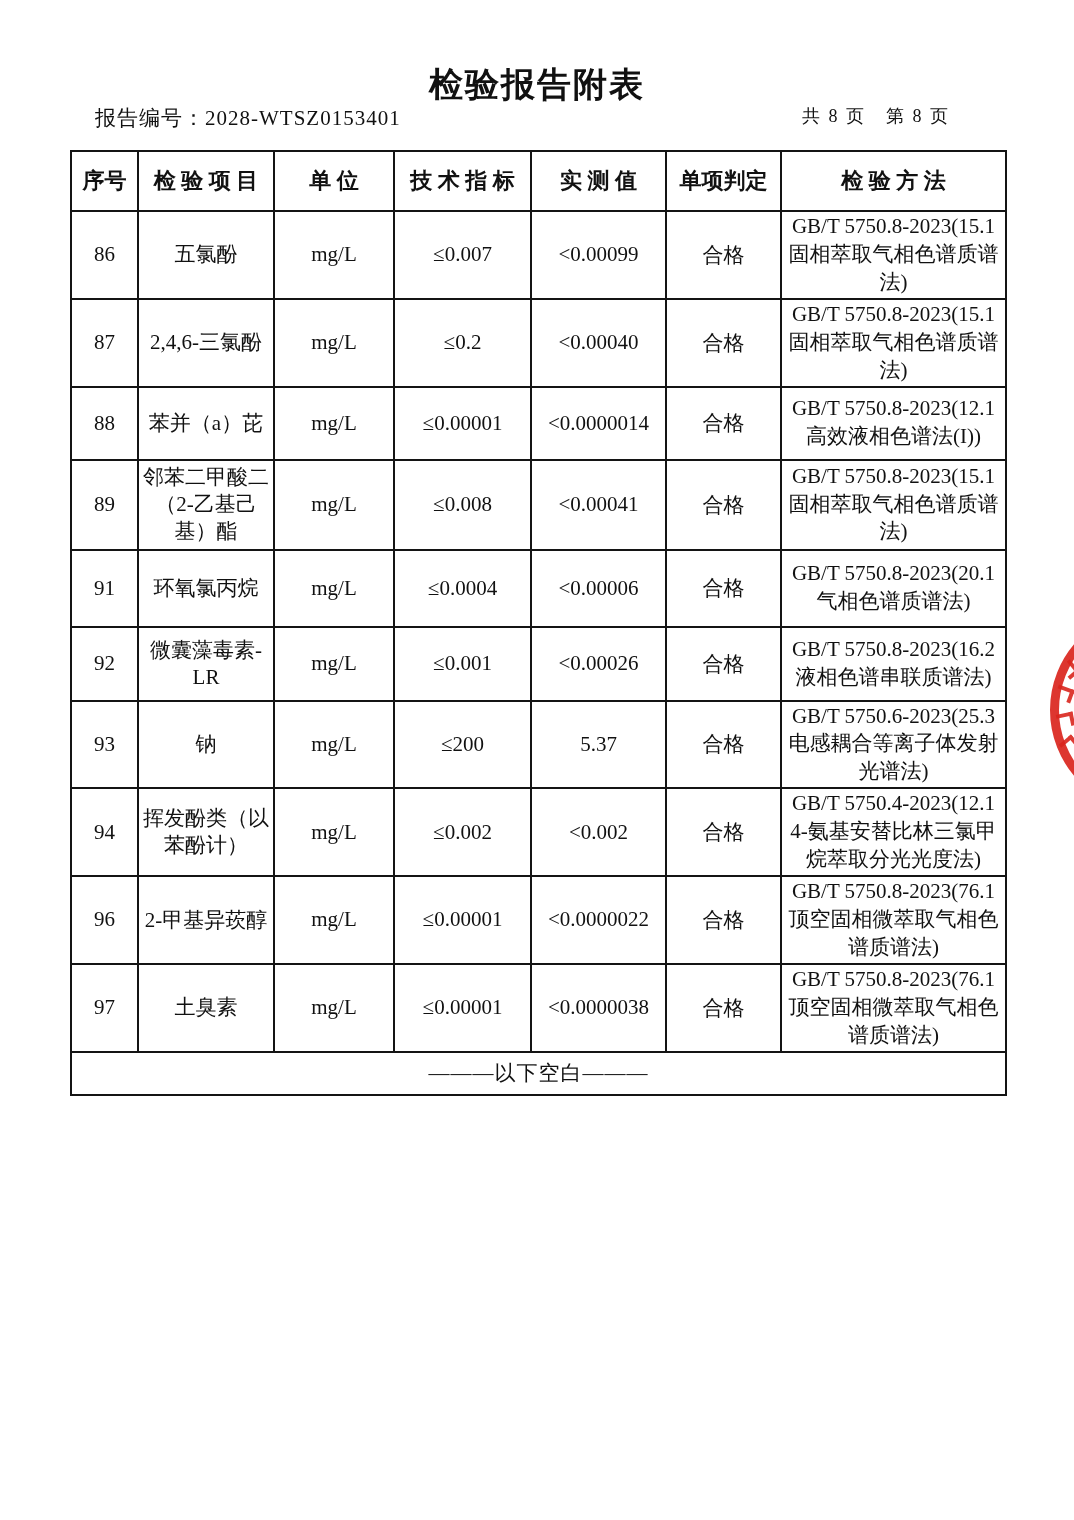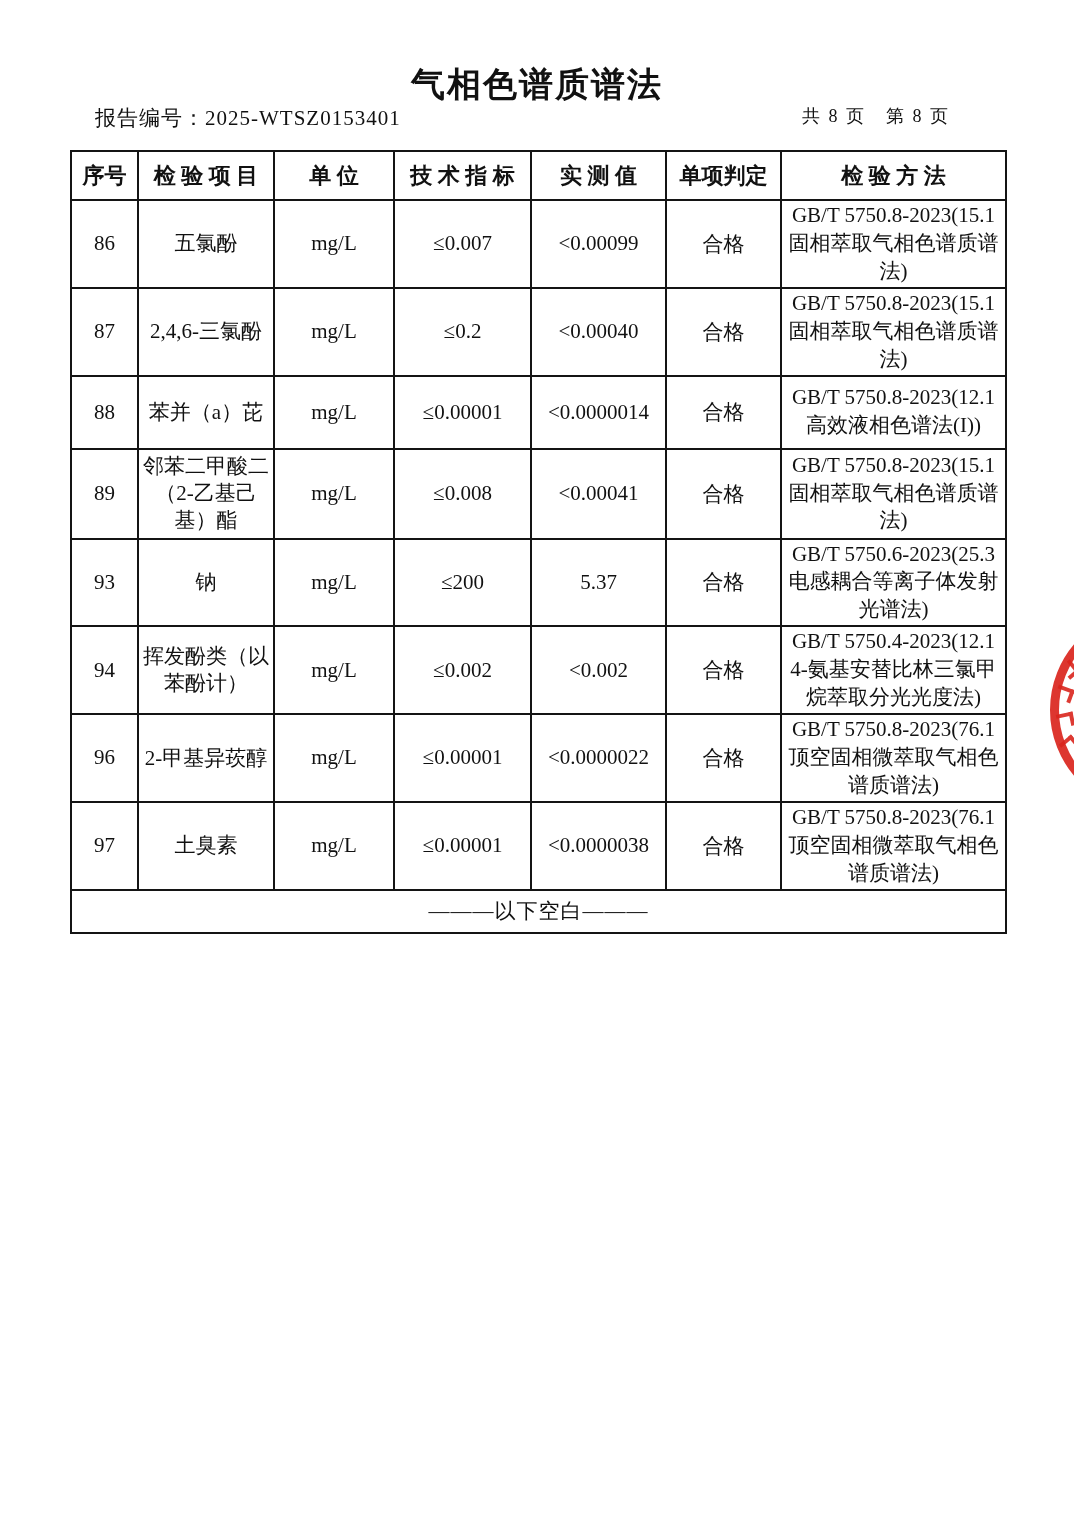--- a/index.html
+++ b/index.html
@@ -62,39 +62,39 @@
     opacity: 0.9;
   }
   .f1 { left: 1062px; top: 663px; transform: rotate(-130deg); }
   .f2 { left: 1056px; top: 687px; width: 13px; height: 10px; transform: rotate(-160deg); }
   .f3 { left: 1057px; top: 713px; width: 13px; height: 10px; transform: rotate(168deg); }
   .f4 { left: 1061px; top: 738px; transform: rotate(140deg); }
 </style>
 </head>
 <body>
 
-<h1 class="page-title">气相色谱质谱法</h1>
+<h1 class="page-title">检验报告附表</h1>
 
 <div class="info-left">
-  <span>报告编号：</span><span>2025-WTSZ0153401</span>
+  <span>报告编号：</span><span>2028-WTSZ0153401</span>
 </div>
 <div class="info-right">共 8 页　第 8 页</div>
 
 <table class="results">
   <colgroup>
     <col style="width:67px">
       <col style="width:136px">
       <col style="width:120px">
       <col style="width:137px">
       <col style="width:135px">
       <col style="width:115px">
       <col style="width:225px">
   </colgroup>
   <thead>
-    <tr style="height:49px">
+    <tr style="height:60px">
       <th>序号</th>
       <th>检 验 项 目</th>
       <th>单 位</th>
       <th>技 术 指 标</th>
       <th>实 测 值</th>
       <th>单项判定</th>
       <th>检 验 方 法</th>
     </tr>
   </thead>
   <tbody>
@@ -136,20 +136,41 @@
 （2-乙基己
 基）酯</td>
       <td>mg/L</td>
       <td>≤0.008</td>
       <td>&lt;0.00041</td>
       <td>合格</td>
       <td class="pre c-method">GB/T 5750.8-2023(15.1
 固相萃取气相色谱质谱
 法)</td>
     </tr>
+    <tr style="height:77px">
+      <td>91</td>
+      <td class="pre">环氧氯丙烷</td>
+      <td>mg/L</td>
+      <td>≤0.0004</td>
+      <td>&lt;0.00006</td>
+      <td>合格</td>
+      <td class="pre c-method">GB/T 5750.8-2023(20.1
+气相色谱质谱法)</td>
+    </tr>
+    <tr style="height:74px">
+      <td>92</td>
+      <td class="pre">微囊藻毒素-
+LR</td>
+      <td>mg/L</td>
+      <td>≤0.001</td>
+      <td>&lt;0.00026</td>
+      <td>合格</td>
+      <td class="pre c-method">GB/T 5750.8-2023(16.2
+液相色谱串联质谱法)</td>
+    </tr>
     <tr style="height:82px">
       <td>93</td>
       <td class="pre">钠</td>
       <td>mg/L</td>
       <td>≤200</td>
       <td>5.37</td>
       <td>合格</td>
       <td class="pre c-method">GB/T 5750.6-2023(25.3
 电感耦合等离子体发射
 光谱法)</td>

